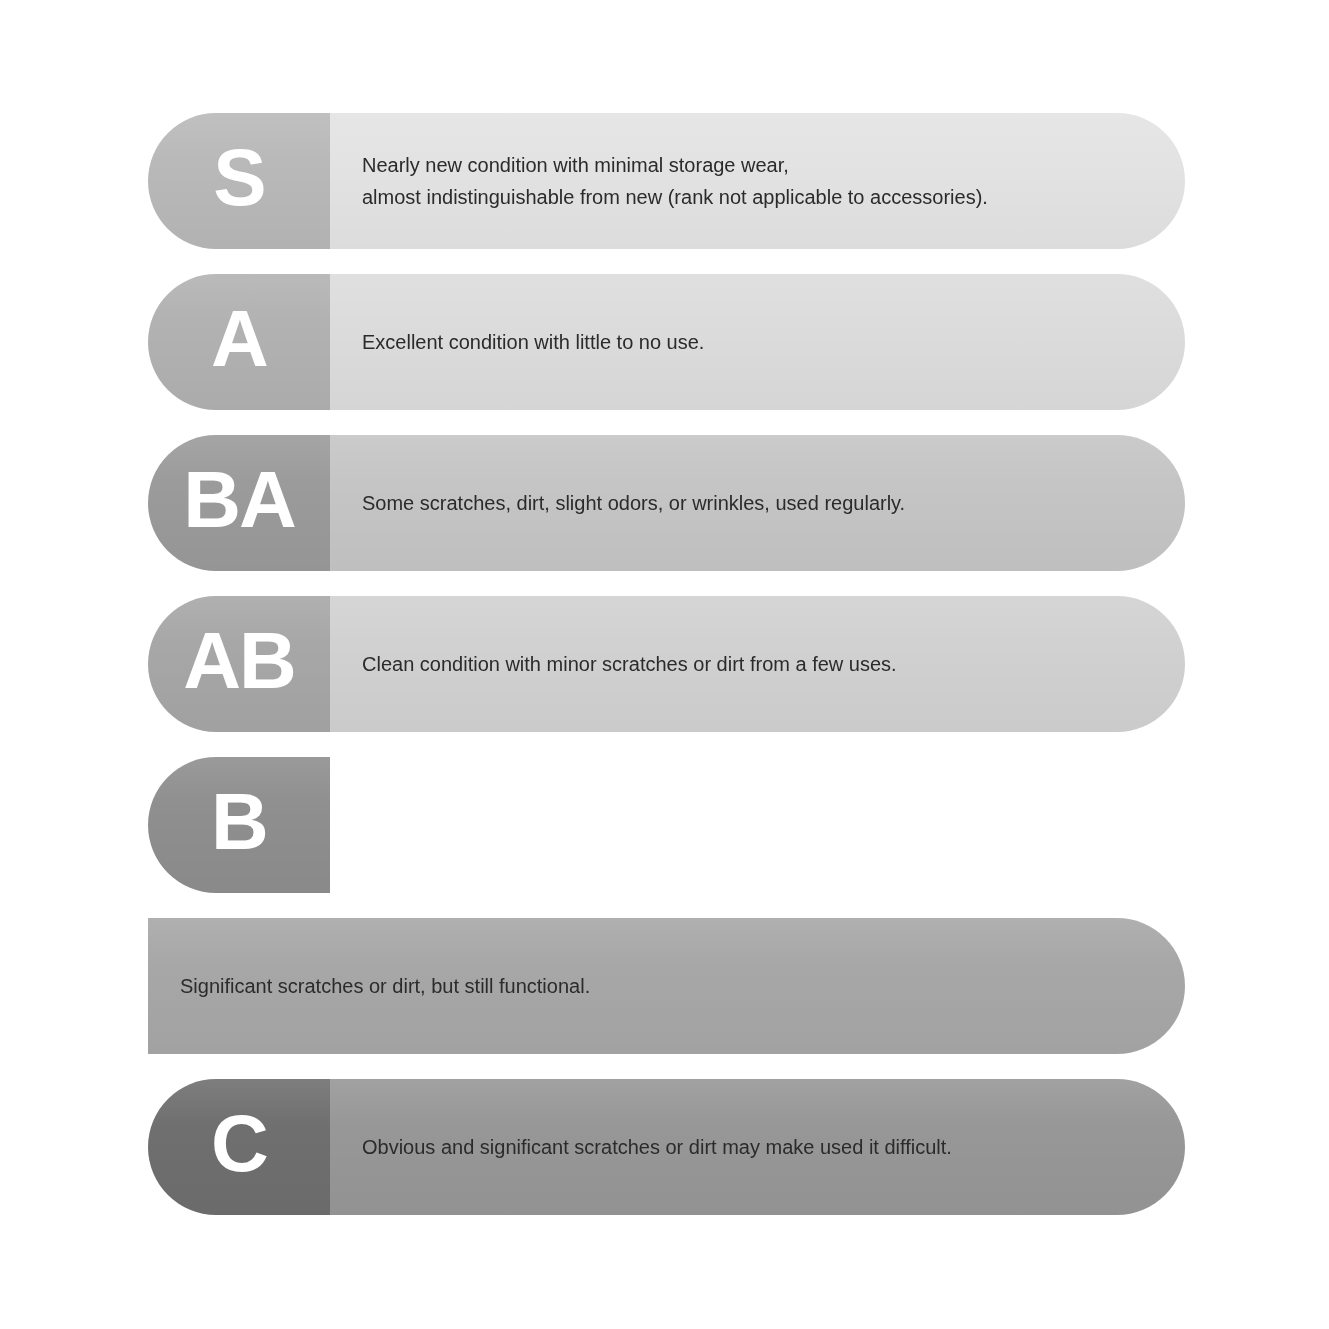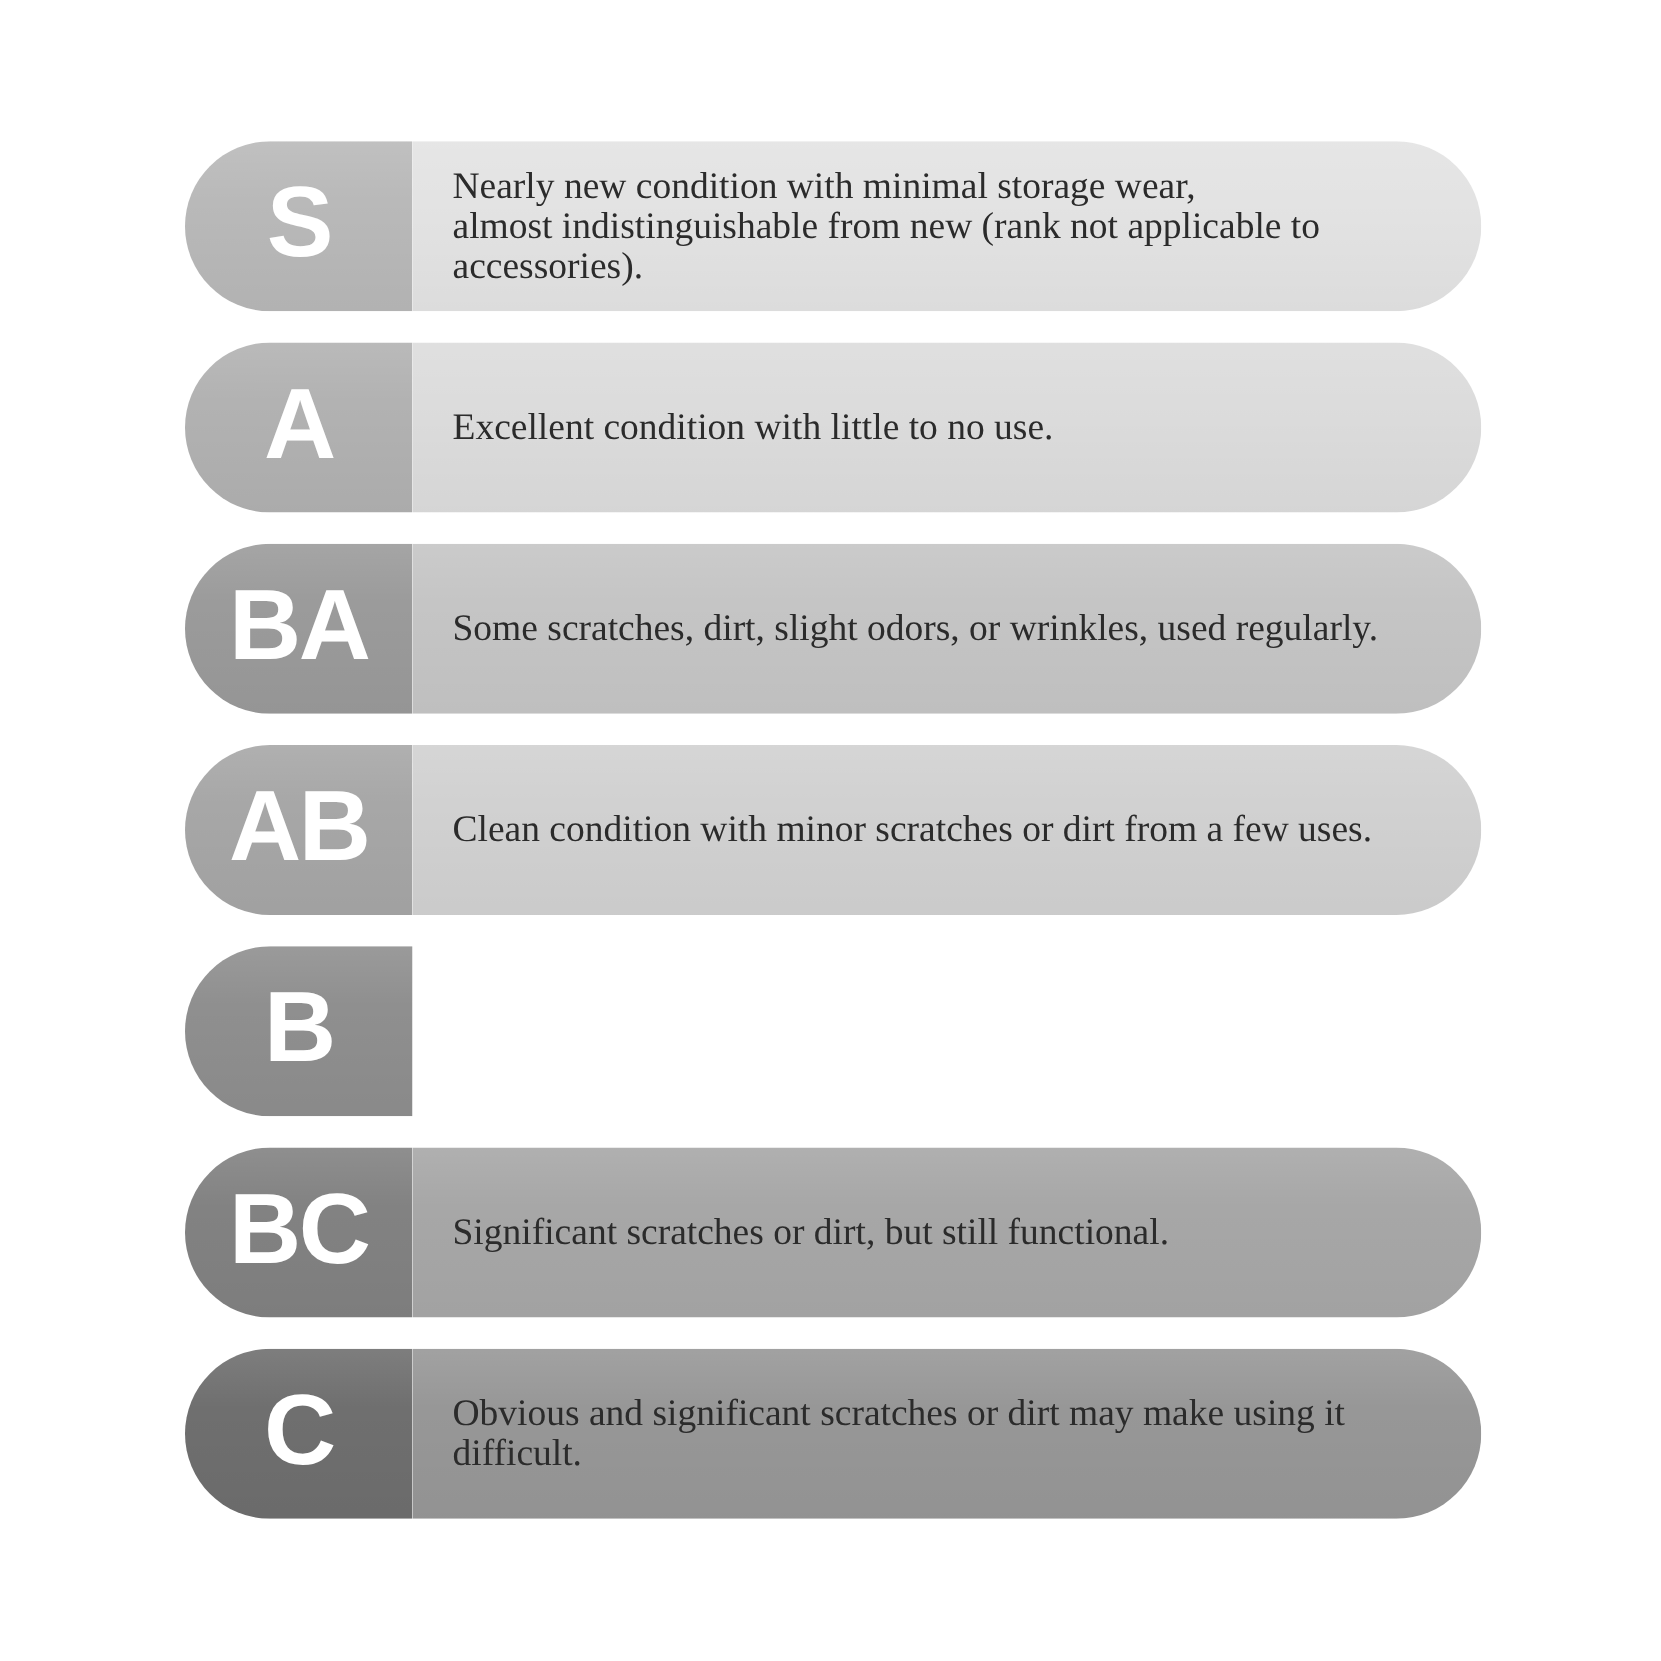--- a/index.html
+++ b/index.html
@@ -55,24 +55,23 @@
     border-radius: 0 68px 68px 0;
     background-color: var(--body, #d8d8d8);
     background-image: linear-gradient(to bottom, rgba(255,255,255,0.10), rgba(255,255,255,0) 35%, rgba(0,0,0,0.03));
     display: flex;
     align-items: center;
     padding-left: 32px;
     padding-right: 60px;
   }
   .description {
     color: #2b2b2b;
-    font-size: 30px;
+    font-size: 20px;
     line-height: 32px;
     white-space: pre-line;
-    font-family: Liberation Serif, serif;
   }
 </style>
 </head>
 <body>
 
 <div class="canvas">
   <div class="chart">
 
     <div class="row" style="--cap: #b9b9b9; --body: #e3e3e3;">
       <div class="cap">
@@ -111,31 +110,28 @@
       </div>
     </div>
 
     <div class="row" style="--cap: #8f8f8f; --body: #b6b6b6;">
       <div class="cap">
         <span class="rank-letter">B</span>
       </div>
     </div>
 
     <div class="row" style="--cap: #828282; --body: #a7a7a7;">
-      <div class="cap">
-        <span class="rank-letter">BC</span>
-      </div>
       <div class="body">
         <span class="description">Significant scratches or dirt, but still functional.</span>
       </div>
     </div>
 
     <div class="row" style="--cap: #6f6f6f; --body: #979797;">
       <div class="cap">
         <span class="rank-letter">C</span>
       </div>
       <div class="body">
-        <span class="description">Obvious and significant scratches or dirt may make using it difficult.</span>
+        <span class="description">Obvious and significant scratches or dirt may make used it difficult.</span>
       </div>
     </div>
 
   </div>
 </div>
 
 </body></html>

